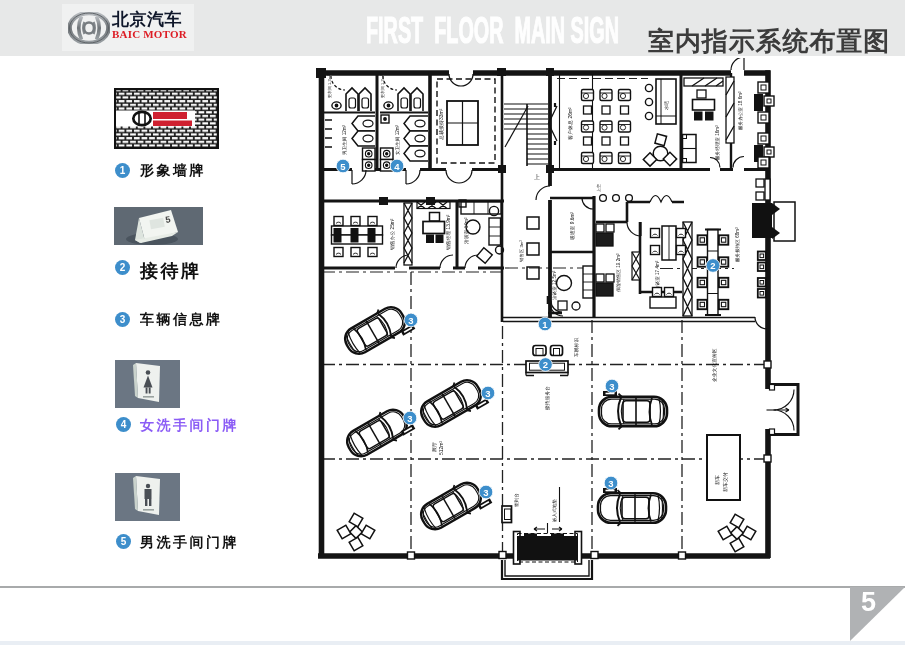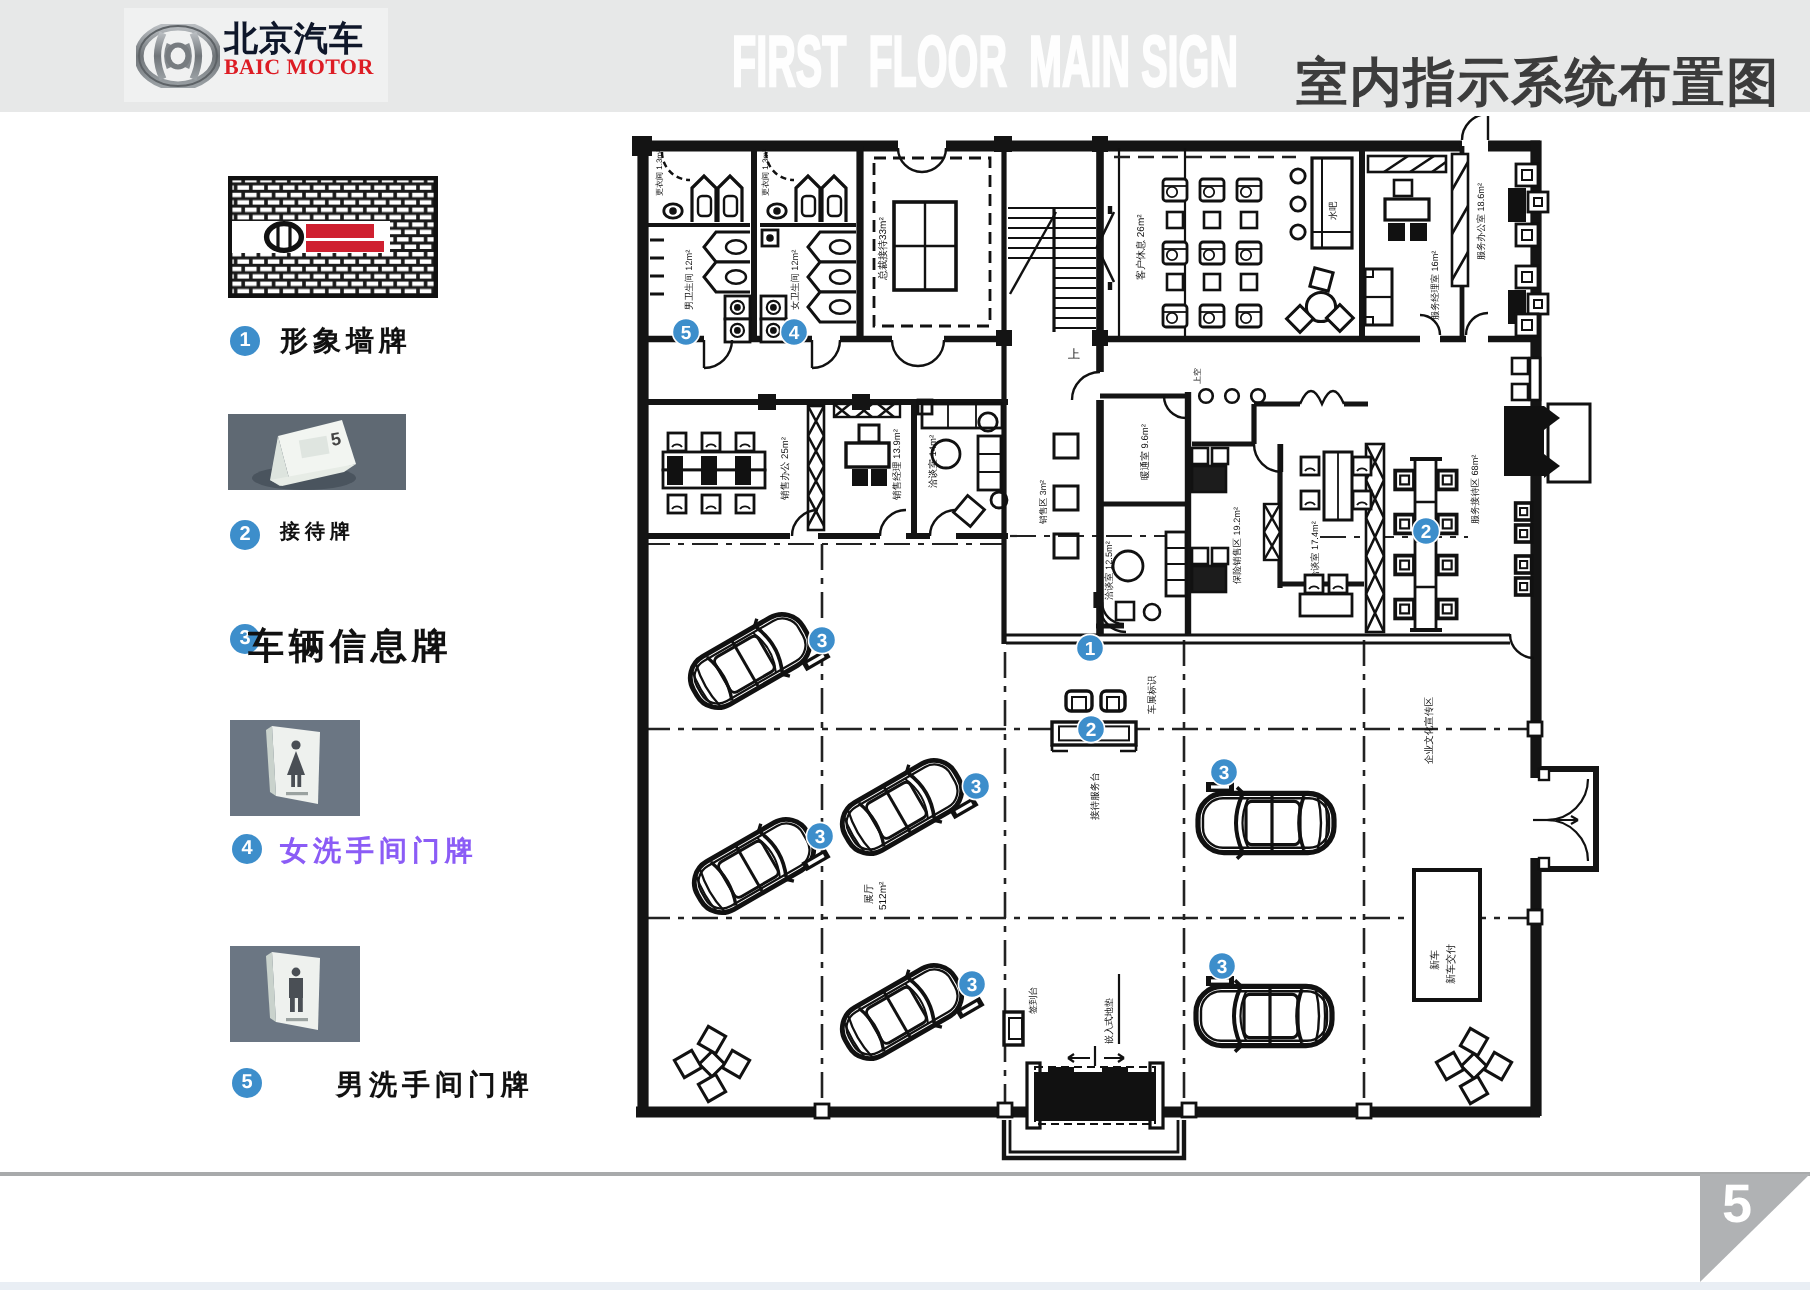--- a/index.html
+++ b/index.html
@@ -62,24 +62,24 @@
   <rect x="0" y="0" width="89" height="38" fill="#5f6973"></rect>
   <ellipse cx="38" cy="32" rx="26" ry="6" fill="#4a545e"></ellipse>
   <polygon points="25,11 57,3 64,25 31,34" fill="#f2f5f1"></polygon>
   <polygon points="25,11 31,34 26,36 21,33" fill="#dde4de"></polygon>
   <polygon points="21,33 64,25 58,29 27,36" fill="#e7ece6"></polygon>
   <rect x="36" y="12" width="14" height="9" fill="#dfe5e0" transform="rotate(-10 43 16)"></rect>
   <text x="52" y="16" font-size="9" font-weight="bold" fill="#444" transform="rotate(-10 52 16)">5</text>
 </svg>
 
 <div class="abs" style="left:115px;top:260px;width:15px;height:15px;border-radius:50%;background:#3d8ecb;color:#fff;font-size:10px;font-weight:bold;text-align:center;line-height:15px;">2</div>
-<div class="abs" style="left:140px;top:259px;font-size:10px;font-weight:bold;color:#111;letter-spacing:2.5px;text-align:center;">接待牌</div>
+<div class="abs" style="left:140px;top:259px;font-size:18px;font-weight:bold;color:#111;letter-spacing:2.5px;text-align:center;">接待牌</div>
 
 <div class="abs" style="left:115px;top:312px;width:15px;height:15px;border-radius:50%;background:#3d8ecb;color:#fff;font-size:10px;font-weight:bold;text-align:center;line-height:15px;">3</div>
-<div class="abs" style="left:124px;top:311px;font-size:18px;font-weight:bold;color:#111;letter-spacing:2.5px;">车辆信息牌</div>
+<div class="abs" style="left:140px;top:311px;font-size:14px;font-weight:bold;color:#111;letter-spacing:2.5px;">车辆信息牌</div>
 
 <svg class="abs" style="left:115px;top:360px;" width="65" height="48" viewBox="0 0 65 48">
   <rect x="0" y="0" width="65" height="48" fill="#6b7683"></rect>
   <polygon points="21,3 45,6 44,42 23,38" fill="#eef1ee"></polygon>
   <polygon points="21,3 23,38 20,36 18,5" fill="#c9d2cc"></polygon>
   <g fill="#4a4f55">
     <circle cx="33" cy="12.5" r="2.3"></circle>
     <polygon points="33,15.5 28.5,27.5 37.5,27.5"></polygon>
     <rect x="30.6" y="27.5" width="1.9" height="6"></rect>
     <rect x="33.7" y="27.5" width="1.9" height="6"></rect>
@@ -97,21 +97,21 @@
   <g fill="#4a4f55">
     <circle cx="33" cy="13" r="2.2"></circle>
     <rect x="29.5" y="16" width="7" height="10"></rect>
     <rect x="30" y="26" width="2.4" height="7"></rect>
     <rect x="34" y="26" width="2.4" height="7"></rect>
   </g>
   <rect x="28" y="36" width="11" height="1.6" fill="#9aa2a0"></rect>
 </svg>
 
 <div class="abs" style="left:116px;top:534px;width:15px;height:15px;border-radius:50%;background:#3d8ecb;color:#fff;font-size:10px;font-weight:bold;text-align:center;line-height:15px;">5</div>
-<div class="abs" style="left:140px;top:533.5px;font-size:14px;font-weight:bold;color:#111;letter-spacing:2.5px;margin-left:28px;">男洗手间门牌</div>
+<div class="abs" style="left:140px;top:533.5px;font-size:14px;font-weight:bold;color:#111;letter-spacing:2.5px;">男洗手间门牌</div>
 
 <svg id="plan" class="abs" style="left:313px;top:58px;" width="492" height="528" viewBox="313 58 492 528" stroke-linecap="butt" fill="none">
 <defs>
   <g id="car">
     <rect x="-34" y="-14.8" width="68" height="29.6" rx="13" fill="#fff" stroke="#111" stroke-width="2.6"></rect>
     <rect x="-31.5" y="-12.4" width="63" height="24.8" rx="10" fill="none" stroke="#111" stroke-width="1.2"></rect>
     <path d="M12,-13.8 Q18,0 12,13.8" stroke="#111" stroke-width="2"></path>
     <path d="M9,-12.2 Q14.5,0 9,12.2" stroke="#111" stroke-width="1.1"></path>
     <rect x="-17" y="-10.8" width="27" height="21.6" rx="3" fill="none" stroke="#111" stroke-width="1.6"></rect>
     <line x1="-3" y1="-13.8" x2="-3" y2="13.8" stroke="#111" stroke-width="1.6"></line>

